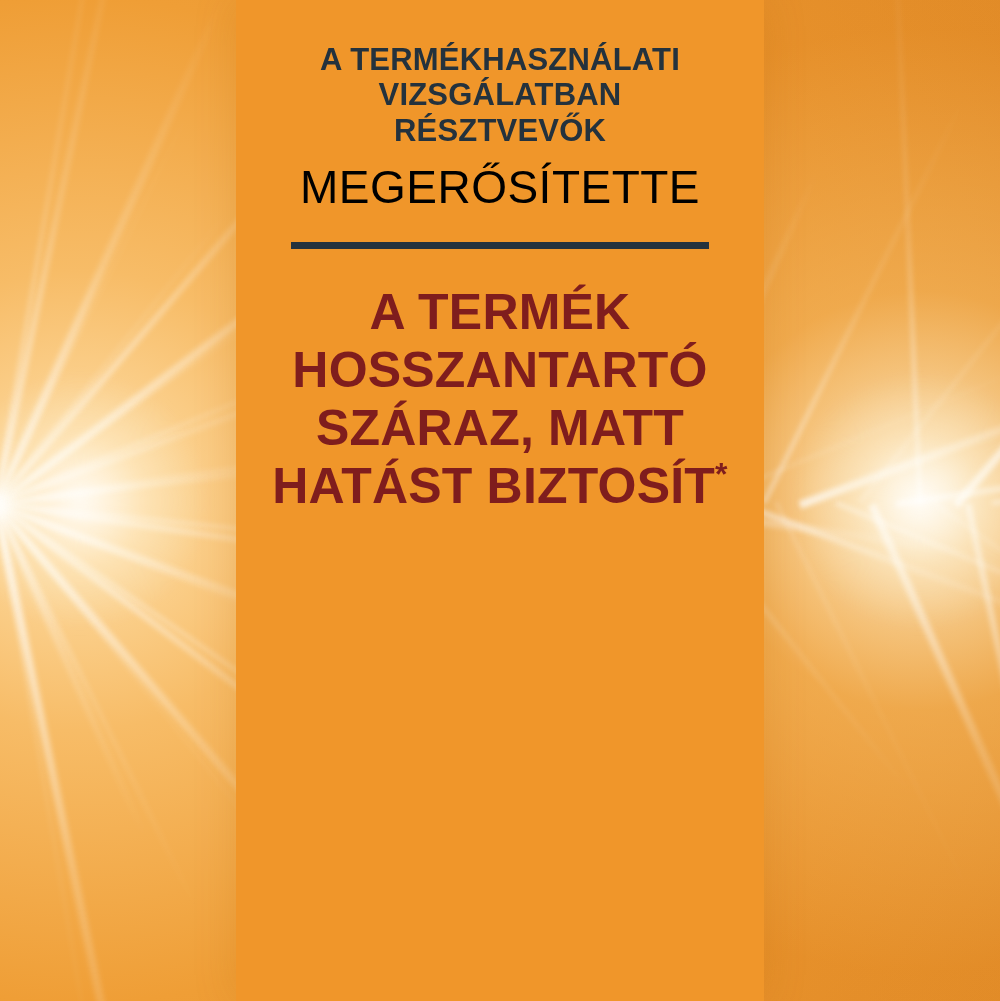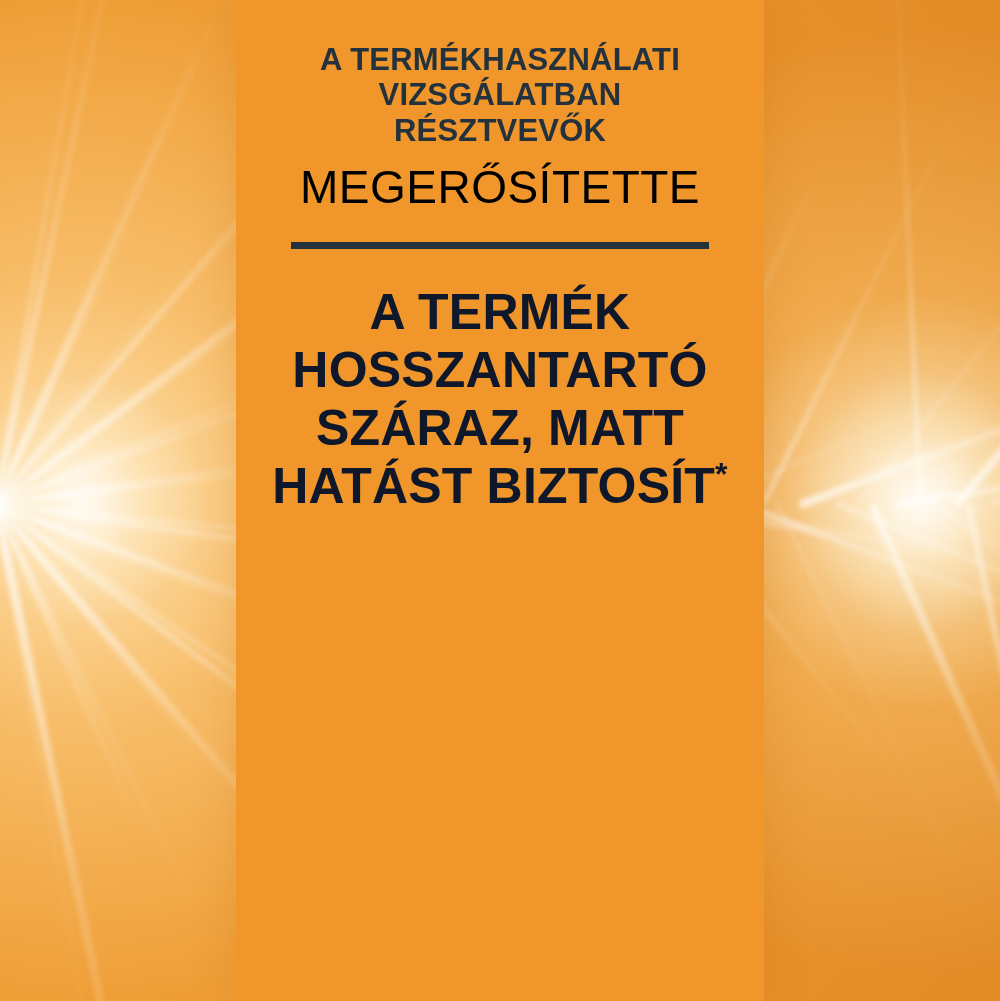--- a/index.html
+++ b/index.html
@@ -137,21 +137,21 @@
     height: 7px;
     background: #24323d;
     margin: 32px auto 0 auto;
   }
 
   .claim {
     margin-top: 34px;
     font-size: 50px;
     line-height: 1.16;
     font-weight: bold;
-    color: #0f172a;
+    color: #7f1d1d;
     white-space: pre-line;
     letter-spacing: 0.2px;
   }
   .claim .star {
     font-size: 32px;
     vertical-align: super;
     line-height: 0;
   }
 
   .footnote {

